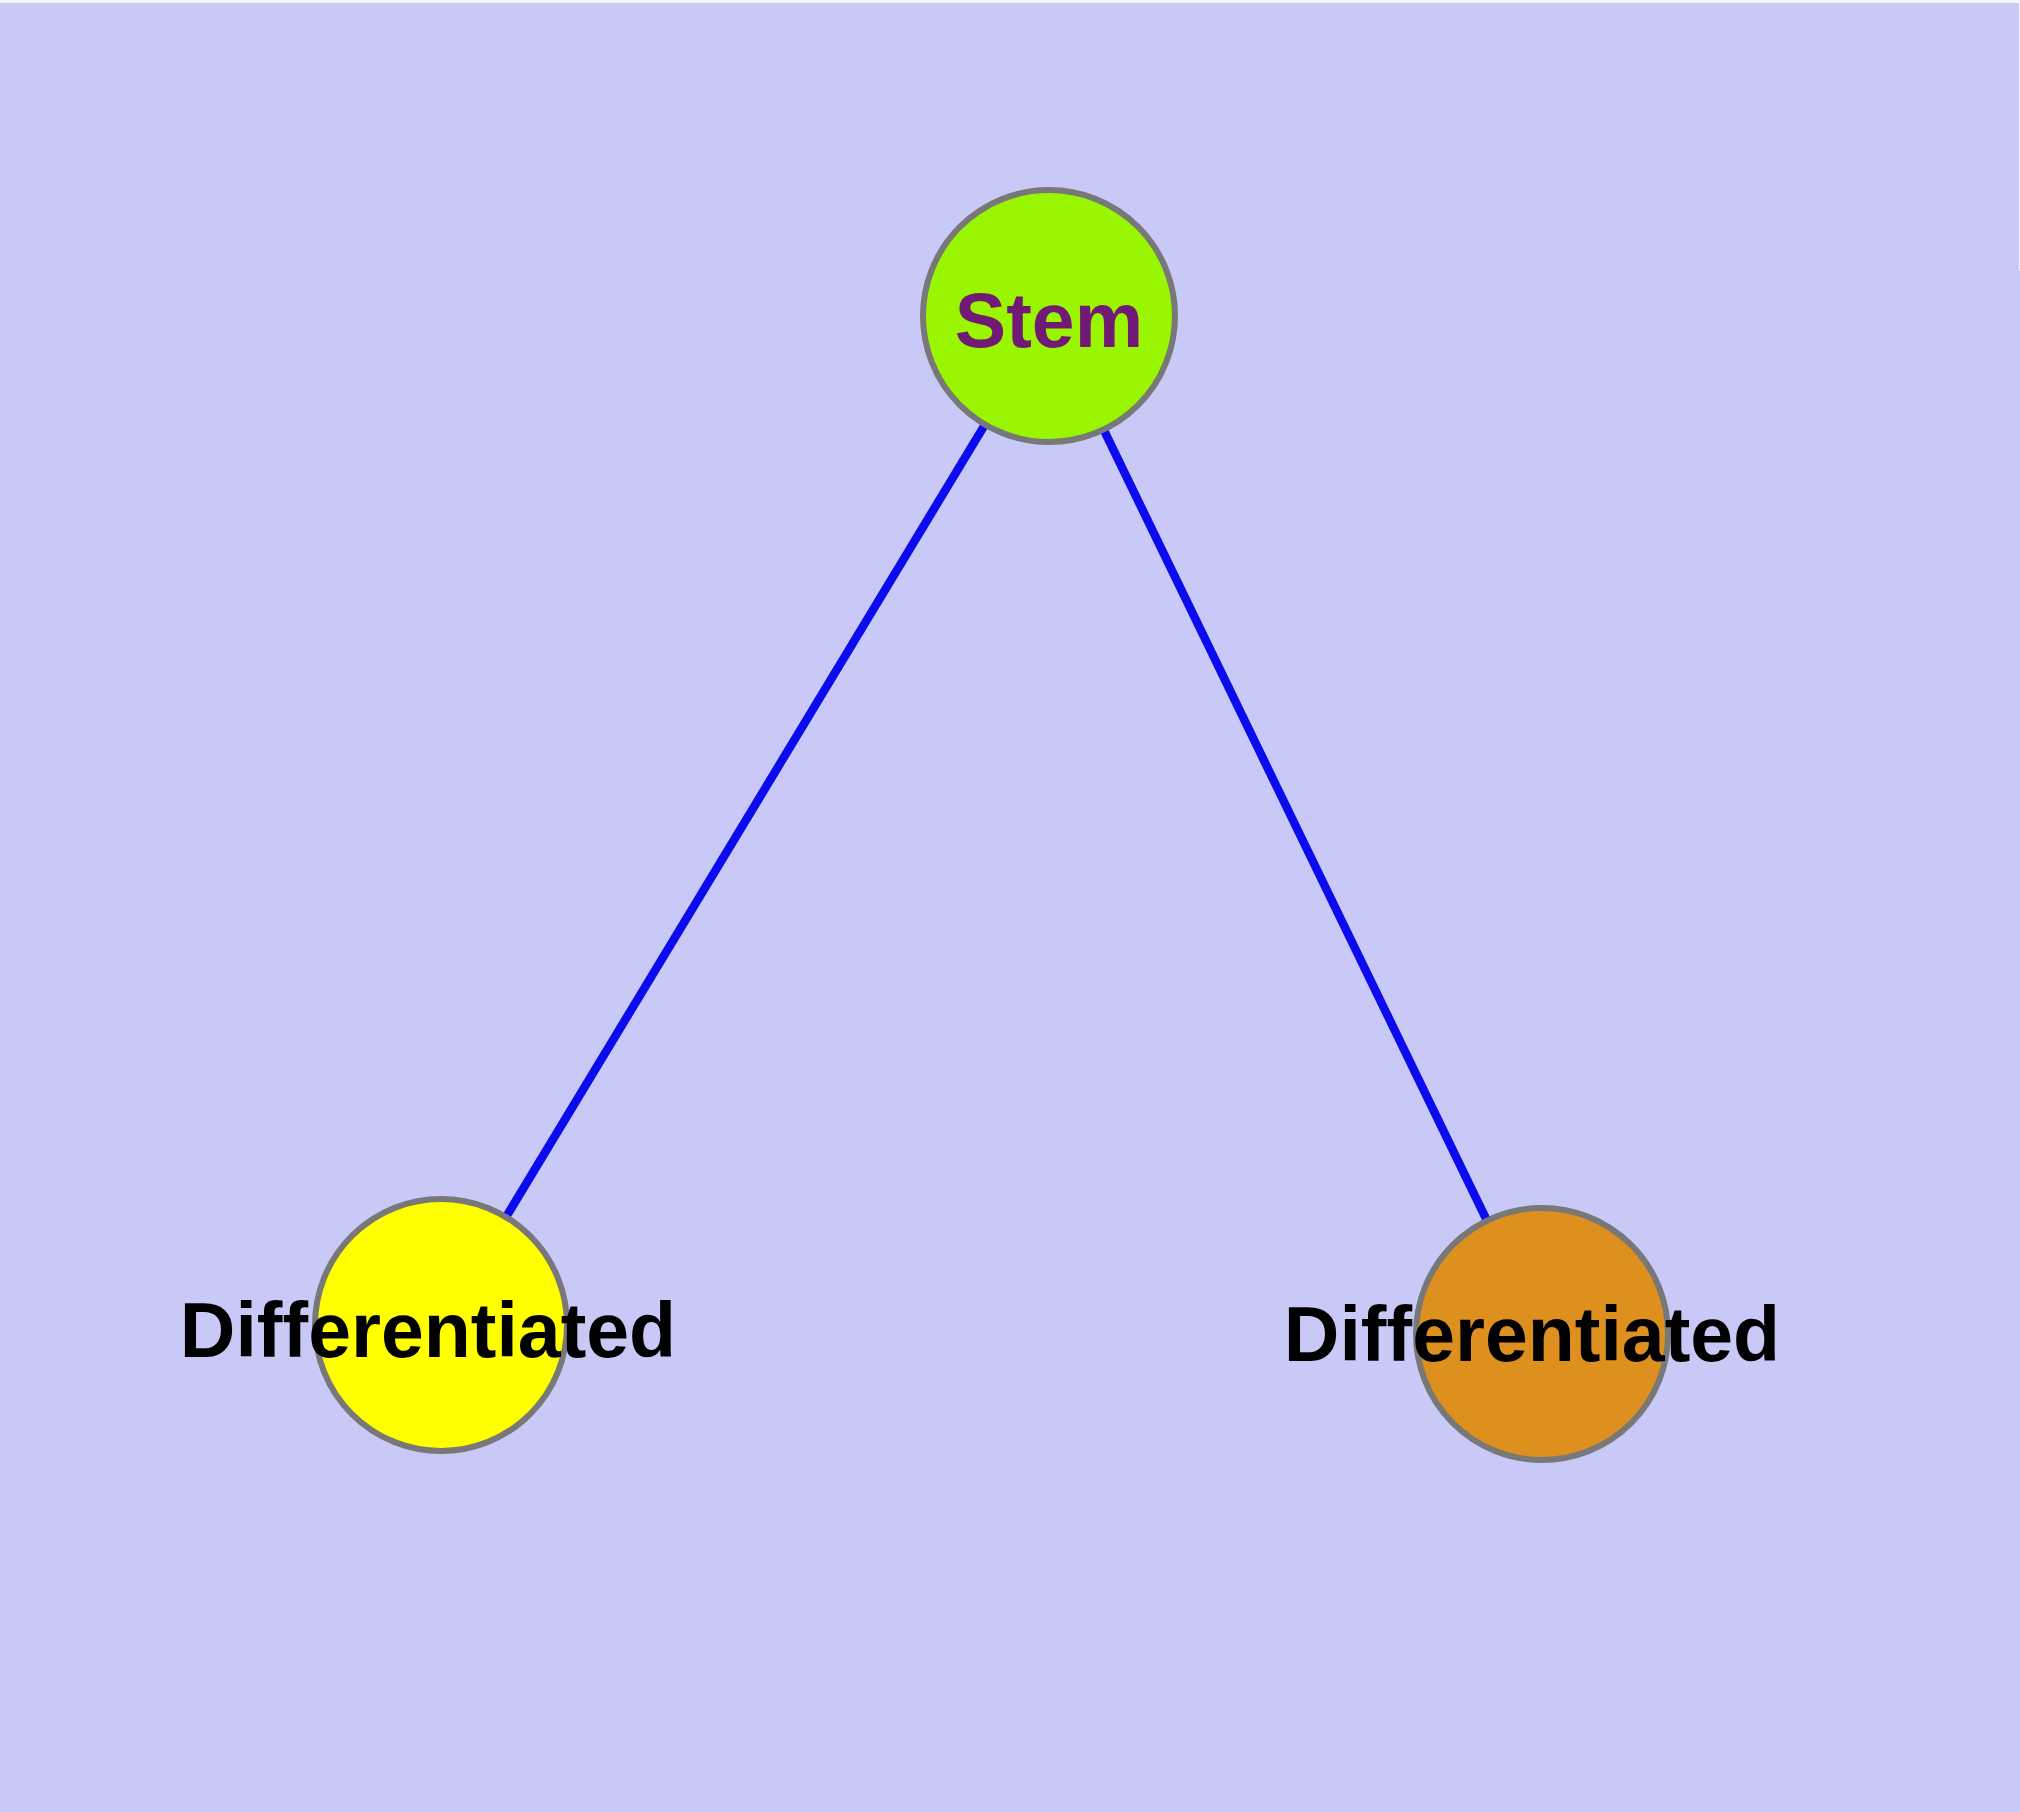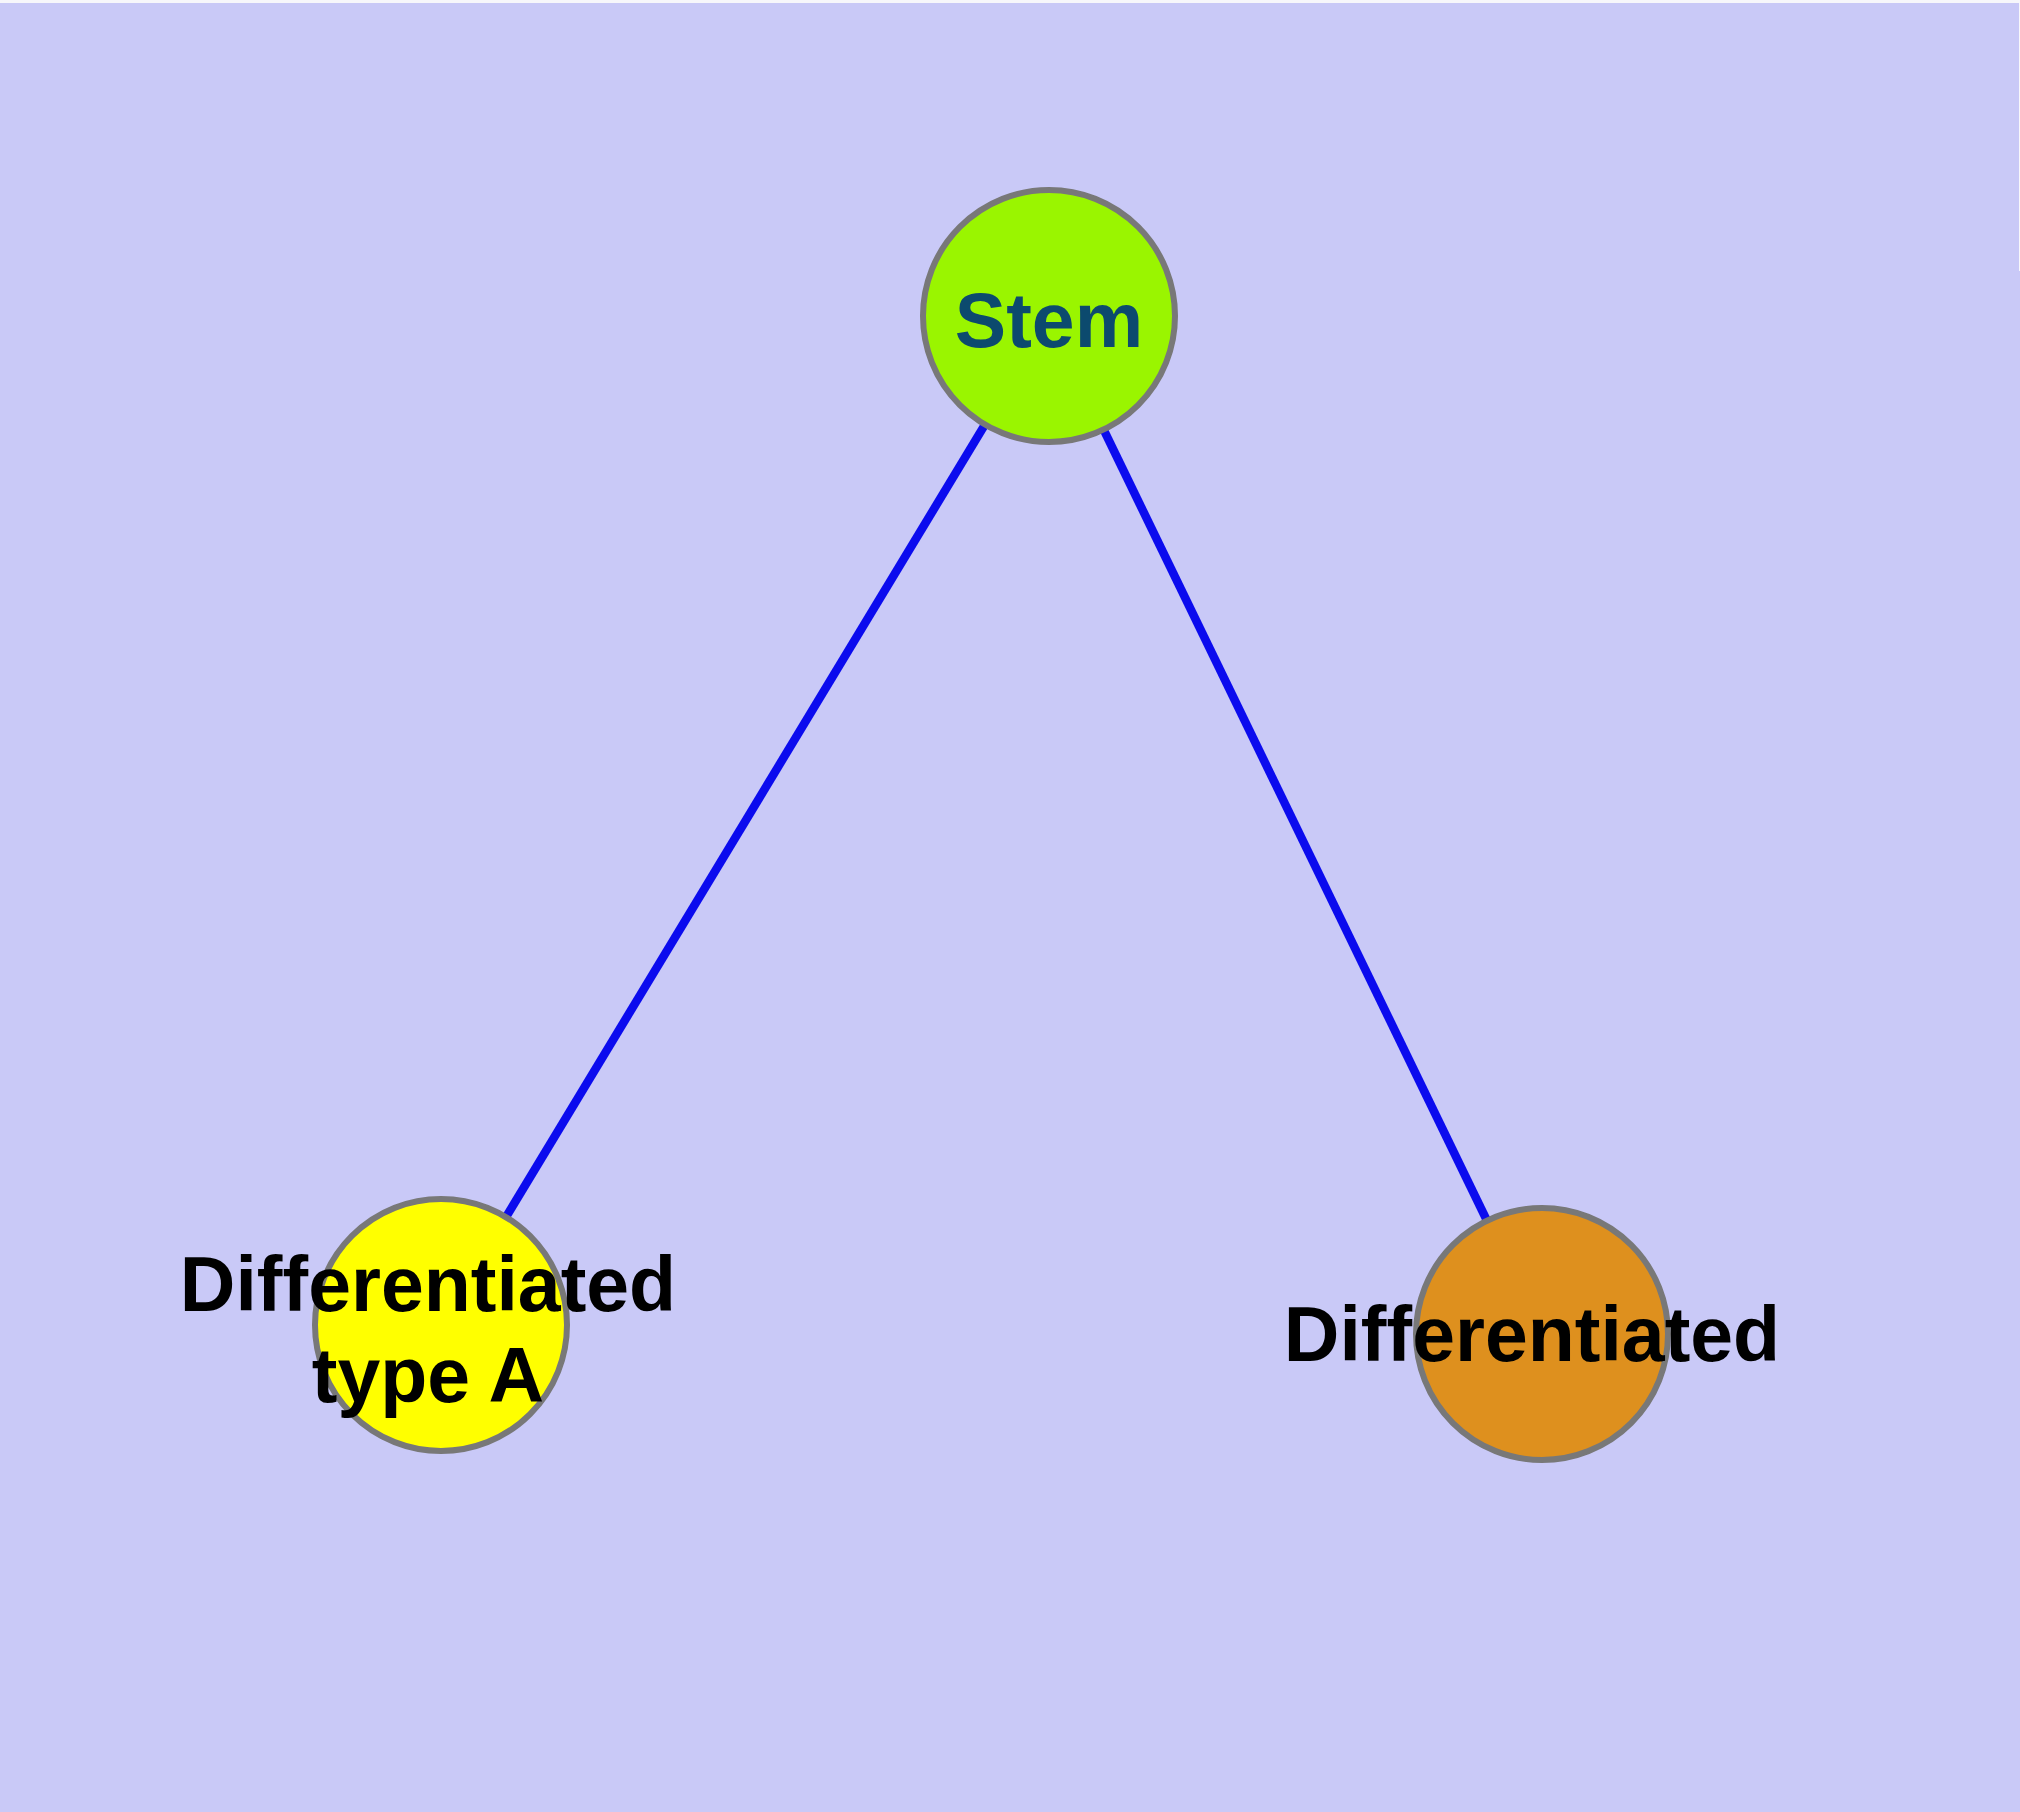--- a/index.html
+++ b/index.html
@@ -81,27 +81,26 @@
     <line class="edge" x1="1238" y1="375" x2="520" y2="1563" style="stroke: rgb(11, 11, 238);"></line>
     <line class="edge" x1="1238" y1="375" x2="1819" y2="1574" style="stroke: rgb(11, 11, 238);"></line>
   </svg>
 
   <div class="node node-stem" style="background-color: rgb(154, 245, 0); border-color: rgb(120, 120, 120);"></div>
 
   <div class="node node-type-a" style="background-color: rgb(255, 255, 0); border-color: rgb(120, 120, 120);"></div>
 
   <div class="node node-type-b" style="background-color: rgb(222, 144, 30); border-color: rgb(120, 120, 120);"></div>
 
-  <div class="node-label label-stem" style="color: #0c4a6e;">
+  <div class="node-label label-stem" style="color: #701a75;">
     <span class="label-row">Stem</span>
   </div>
 
   <div class="node-label label-type-a" style="color: rgb(0, 0, 0);">
     <span class="label-row">Differentiated</span>
-    <span class="label-row">type A</span>
   </div>
 
   <div class="node-label label-type-b" style="color: rgb(0, 0, 0);">
     <span class="label-row">Differentiated</span>
   </div>
 
 </div>
 
 
 </body></html>

